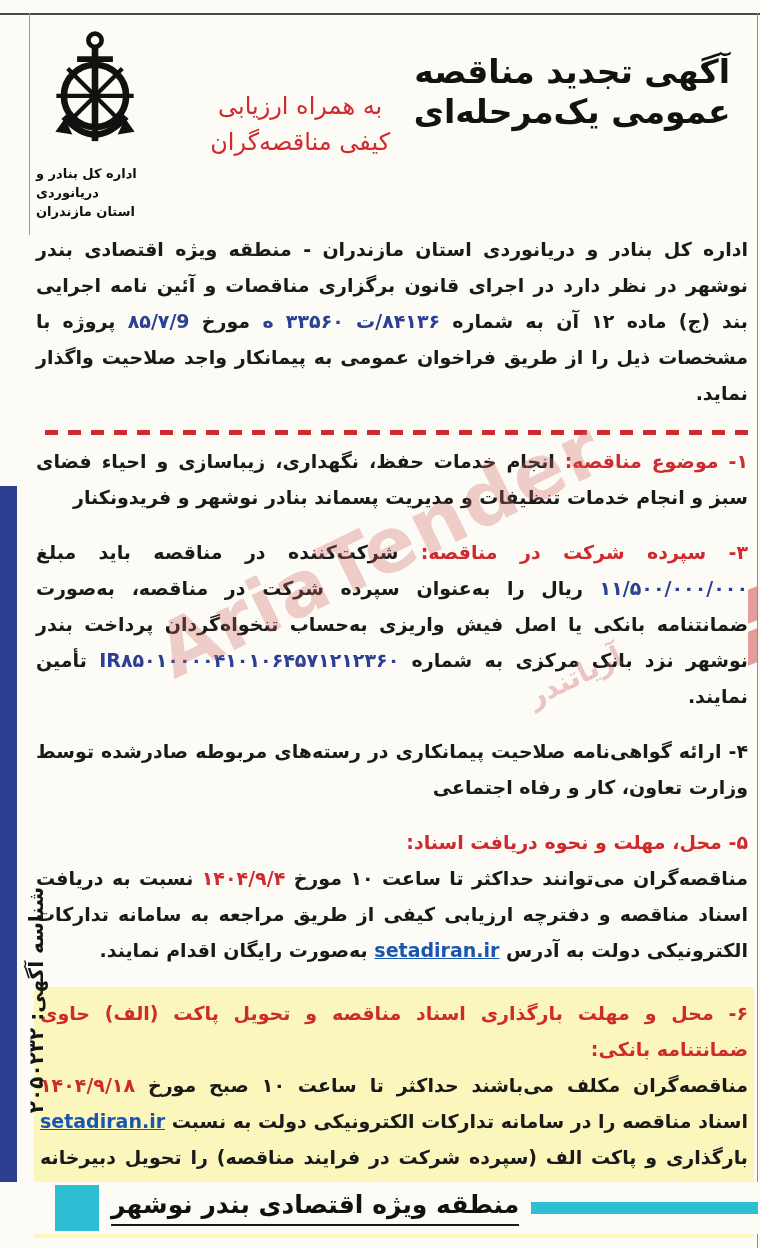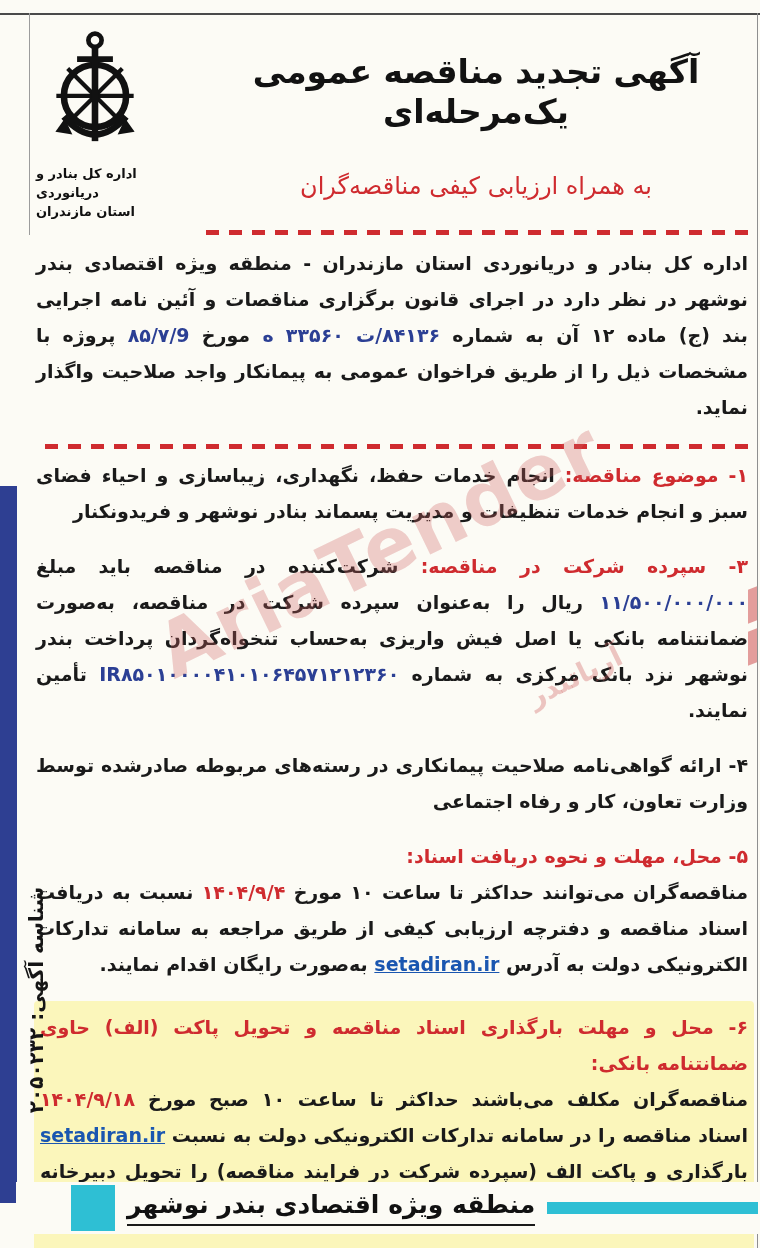--- a/index.html
+++ b/index.html
@@ -17,21 +17,21 @@
   .frame-right { position:absolute; top:13px; right:2px; width:1px; height:1235px; background:#8f8f8f; }
   .frame-left  { position:absolute; top:13px; left:29px; width:1px; height:222px; background:#9c9c9c; }
 
   .content {
     position:absolute; top:24px; left:36px; right:12px;
     direction:rtl; text-align:justify;
   }
 
   
   .header { display:flex; align-items:flex-start; }
-  .titles { flex:1; display:flex; flex-direction:column; text-align:center; padding-top:28px; }
+  .titles { flex:1; display:flex; flex-direction:row; text-align:center; padding-top:28px; }
   .title1 { font-size:33px; font-weight:bold; color:#121212; line-height:40px; }
   .title2 { font-size:24px; font-weight:normal; color:#cf2b2f; line-height:36px; margin-top:36px; }
   .logo-block { width:168px; text-align:left; padding-top:4px; }
   .org { font-size:13px; font-weight:bold; color:#111; line-height:19px; }
 
   .dash {
     height:5px;
     background:repeating-linear-gradient(to left,#cf2b2f 0 13px, transparent 13px 23px);
   }
   .dash-top { margin-top:26px; }
@@ -79,21 +79,21 @@
   .side-mark { position:absolute; right:1px; top:588px; width:14px; height:80px; z-index:6; }
   .side-mark::before, .side-mark::after {
     content:""; position:absolute; right:2px; width:9px; height:34px;
     background:rgba(205,80,80,0.55); transform:skewY(-20deg);
   }
   .side-mark::before { top:0; }
   .side-mark::after  { top:42px; }
 
   
   .footer {
-    position:absolute; left:16px; right:0; bottom:14px; height:52px;
+    position:absolute; left:0; right:0; bottom:14px; height:52px;
     display:flex; direction:rtl; align-items:center; gap:12px;
     padding:0 2px 0 55px; background:#fcfbf5; z-index:7;
   }
   .footer-rule { flex:1; height:12px; background:#2ebfd4; }
   .footer-text {
     font-size:25px; font-weight:bold; color:#111;
     border-bottom:2px solid #1a1a1a; padding-bottom:5px; white-space:nowrap;
   }
   .footer-square { width:44px; height:46px; background:#2ebfd4; }
 </style>

